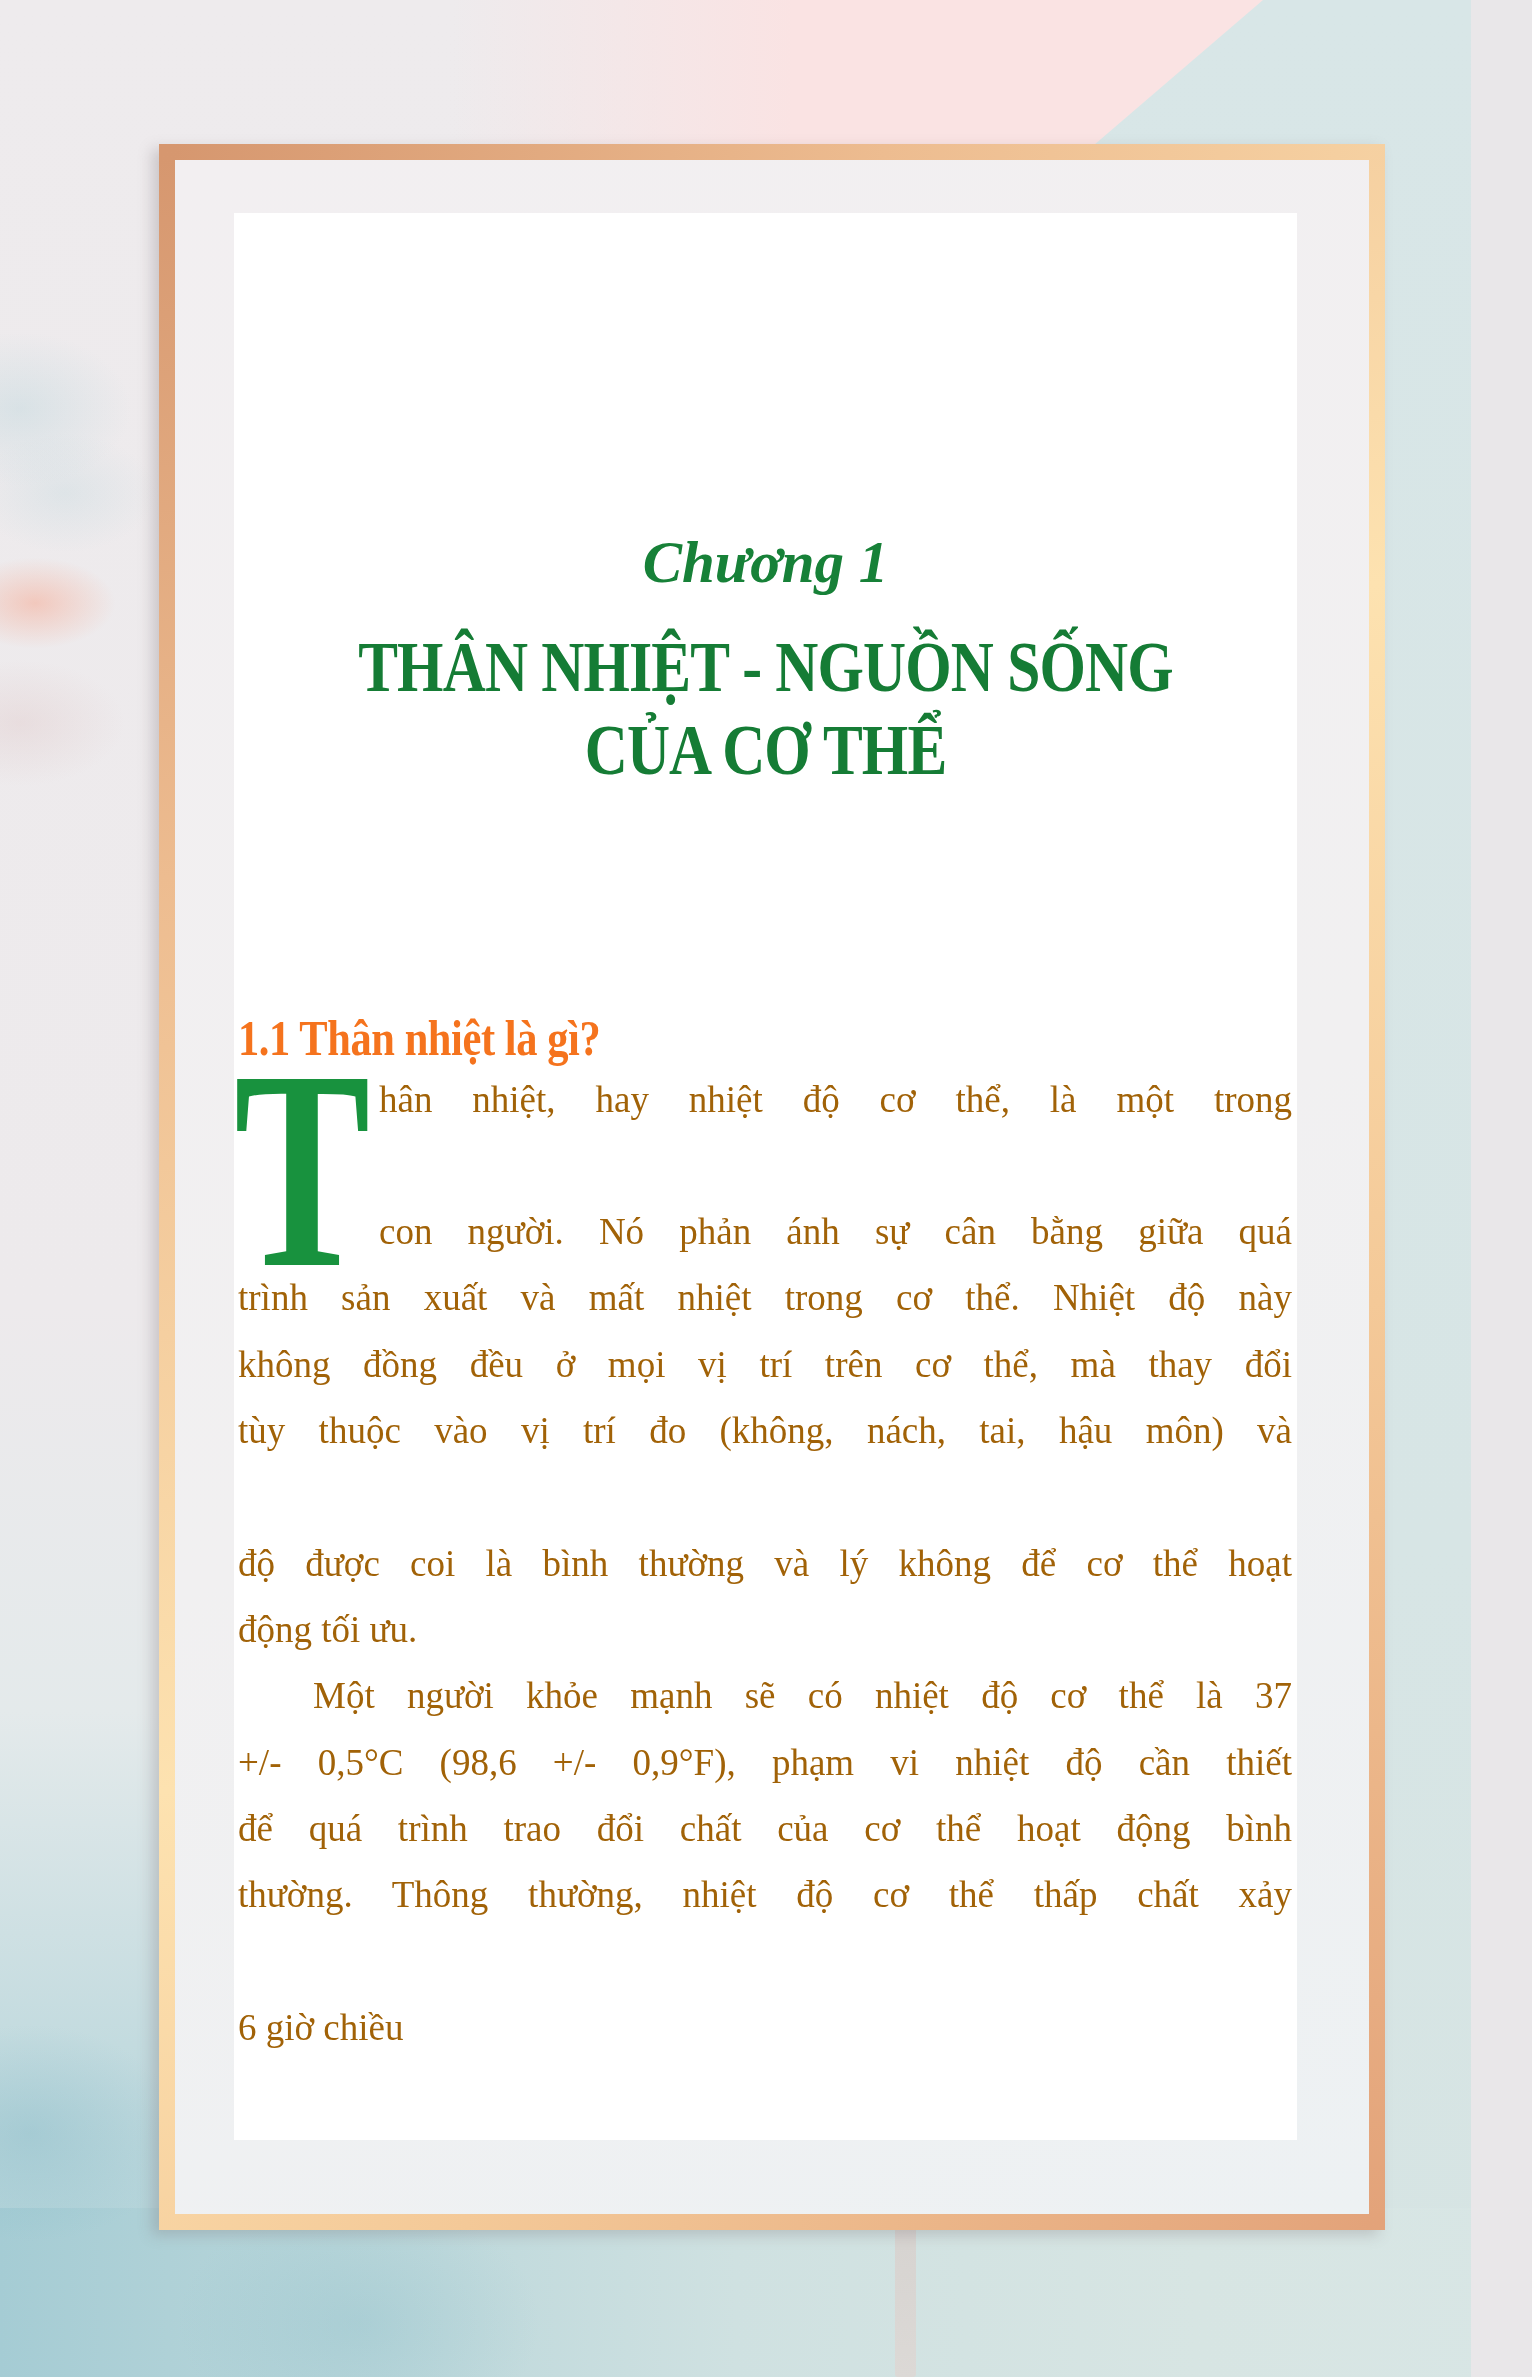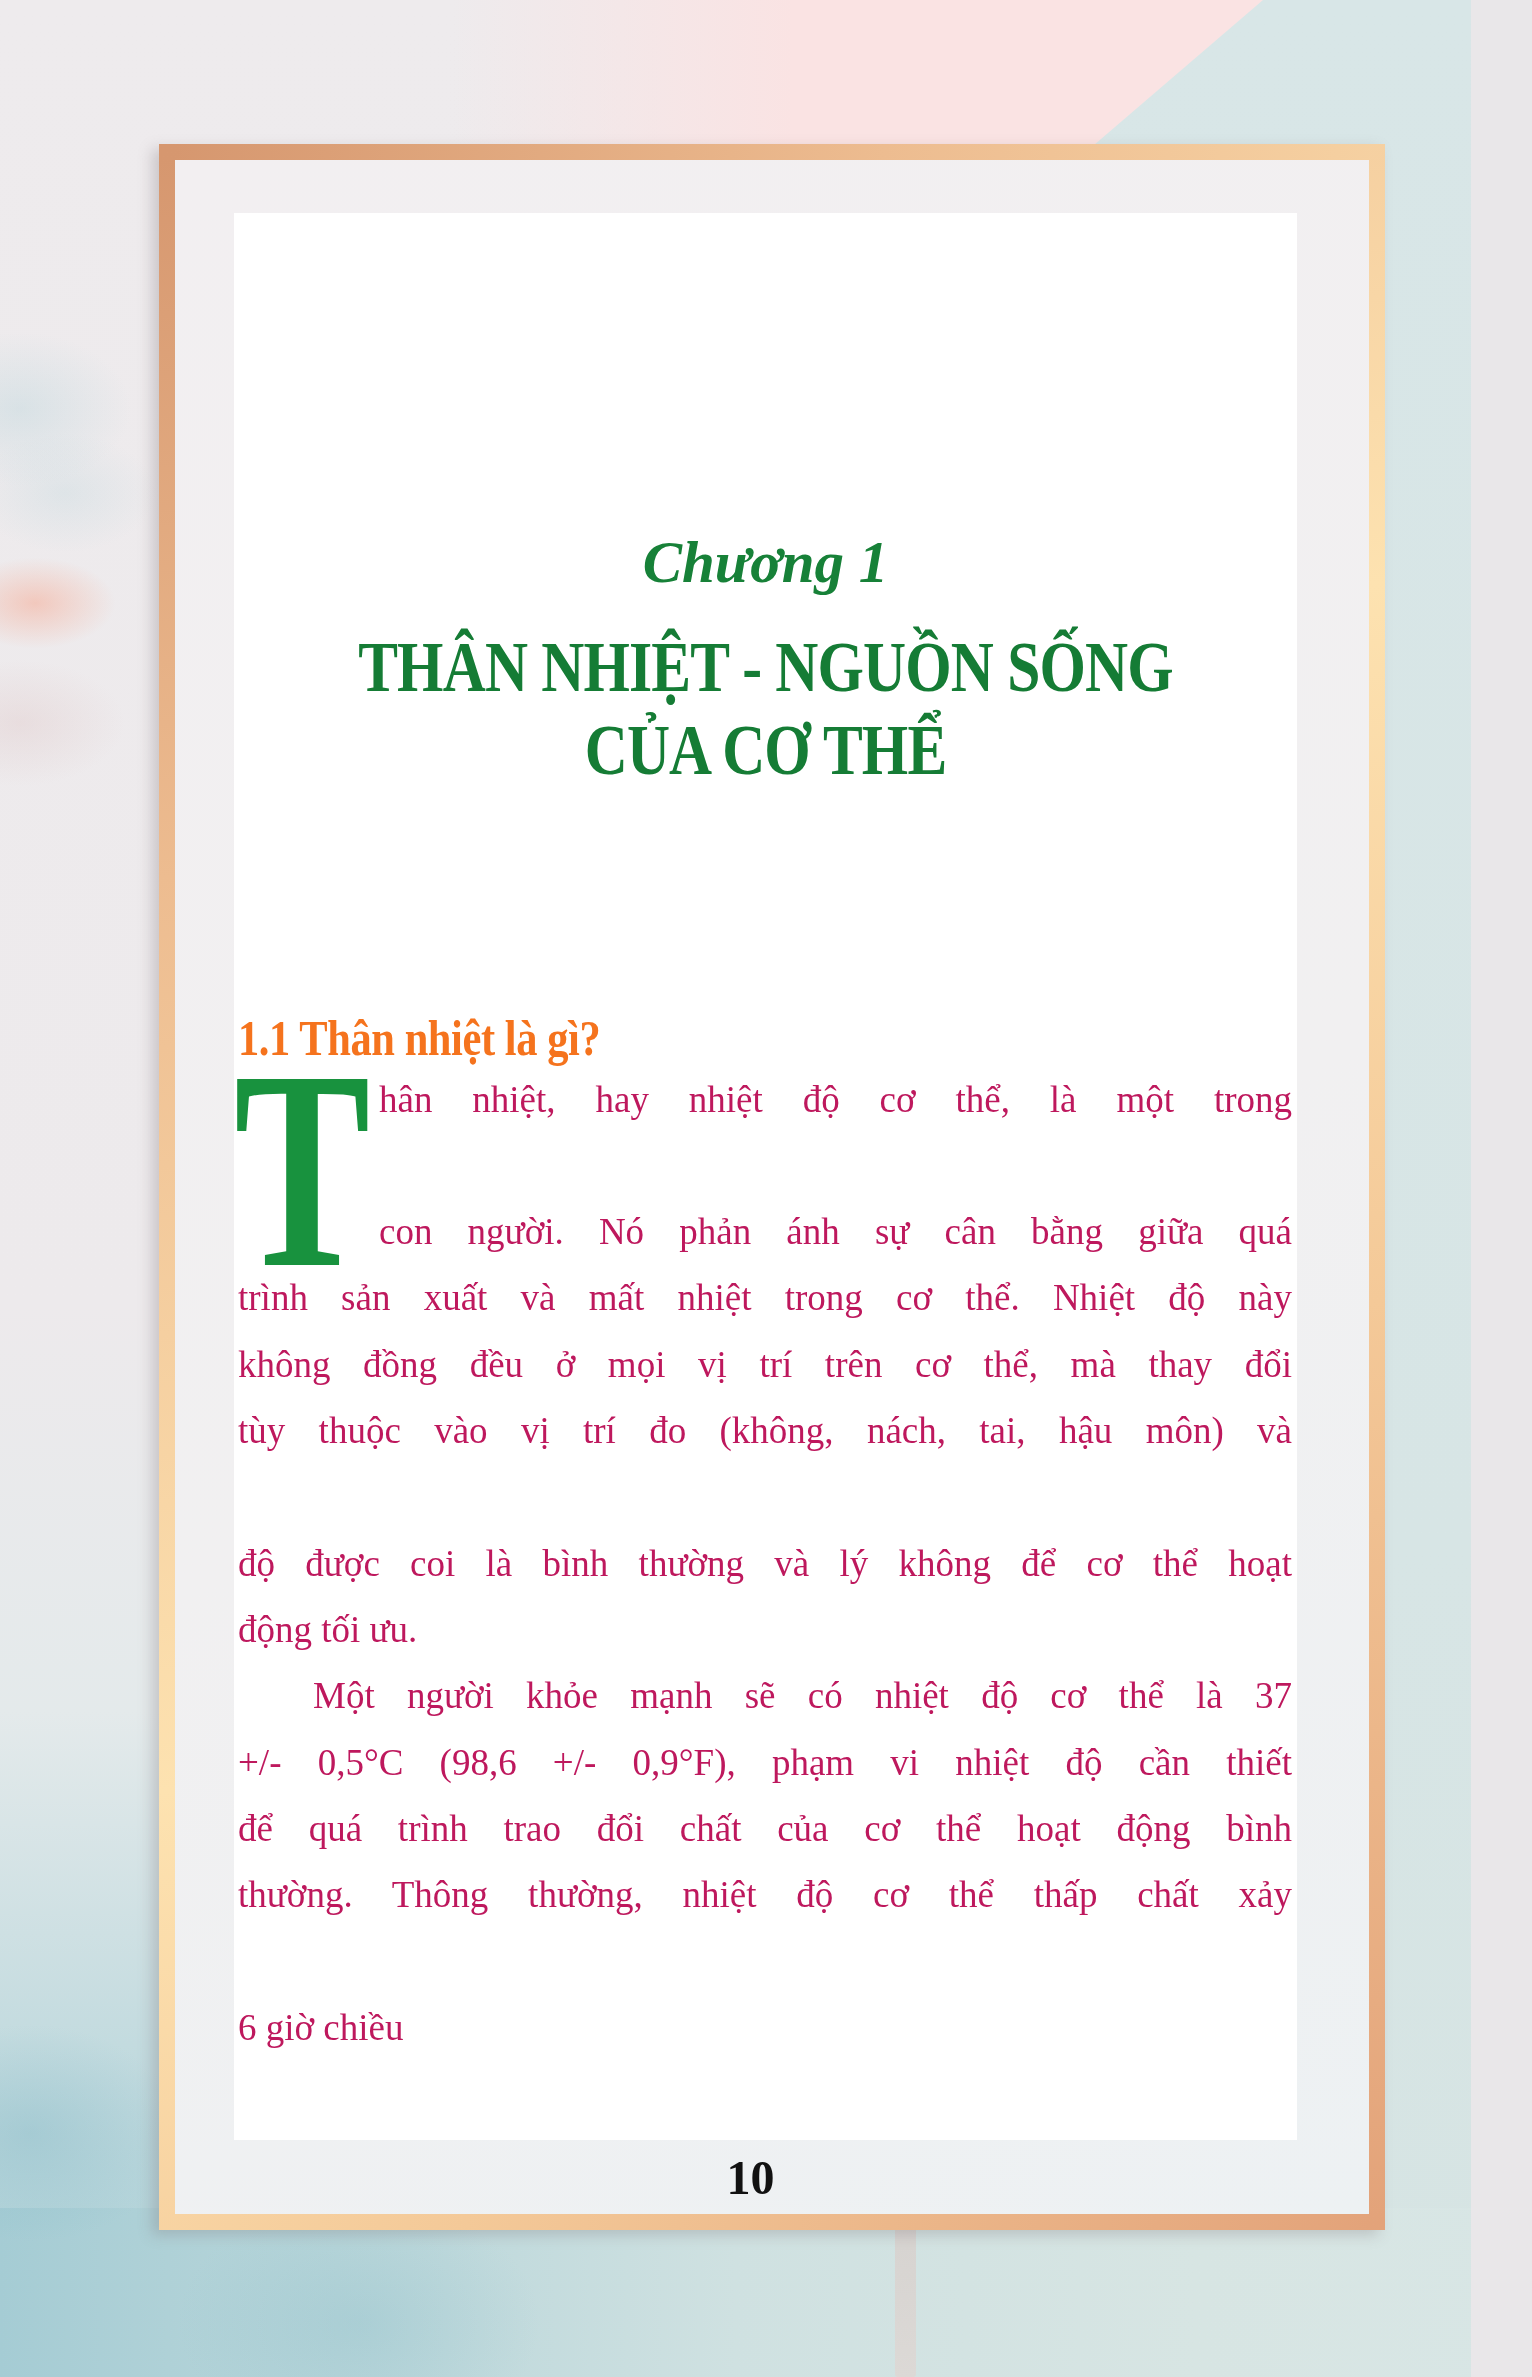--- a/index.html
+++ b/index.html
@@ -44,21 +44,21 @@
     font-size:71px;line-height:82px;color:#157c35;letter-spacing:-1px;
     transform:scaleX(0.84);}
   .title-line.l1{top:626px;}
   .title-line.l2{top:709px;}
   .section-heading{position:absolute;left:238px;top:1011px;white-space:nowrap;
     font-weight:bold;font-size:50px;line-height:55px;color:#f5731d;letter-spacing:-0.5px;
     transform:scaleX(0.85);transform-origin:left center;}
   .drop-cap{position:absolute;left:234px;top:1027px;font-weight:bold;color:#18923e;
     font-size:284px;line-height:284px;transform:scale(0.72,1);transform-origin:left top;}
   .body-line{position:absolute;left:238px;width:1054px;height:66px;
-    font-size:37px;line-height:66px;color:#be185d;
+    font-size:37px;line-height:66px;color:#a16207;
     text-align:justify;text-align-last:justify;white-space:normal;}
   .body-line.dc{left:379px;width:913px;}
   .body-line.first-indent{left:313px;width:979px;}
   .body-line.para-end{text-align-last:left;}
   .page-number{position:absolute;left:219px;top:2152px;width:1063px;text-align:center;
     font-weight:bold;font-size:48px;line-height:52px;color:#111111;}
 </style>
 </head>
 <body>
 
@@ -88,16 +88,15 @@
   <div class="body-line" style="top:1398px">tùy thuộc vào vị trí đo (không, nách, tai, hậu môn) và</div>
   <div class="body-line" style="top:1531px">độ được coi là bình thường và lý không để cơ thể hoạt</div>
   <div class="body-line para-end" style="top:1597px">động tối ưu.</div>
 
   <div class="body-line first-indent" style="top:1663px">Một người khỏe mạnh sẽ có nhiệt độ cơ thể là 37</div>
   <div class="body-line" style="top:1730px">+/- 0,5°C (98,6 +/- 0,9°F), phạm vi nhiệt độ cần thiết</div>
   <div class="body-line" style="top:1796px">để quá trình trao đổi chất của cơ thể hoạt động bình</div>
   <div class="body-line" style="top:1862px">thường. Thông thường, nhiệt độ cơ thể thấp chất xảy</div>
   <div class="body-line para-end" style="top:1995px">6 giờ chiều</div>
 
-  <div class="page-number">10</div>
 
 </div>
 
 
 </body></html>

